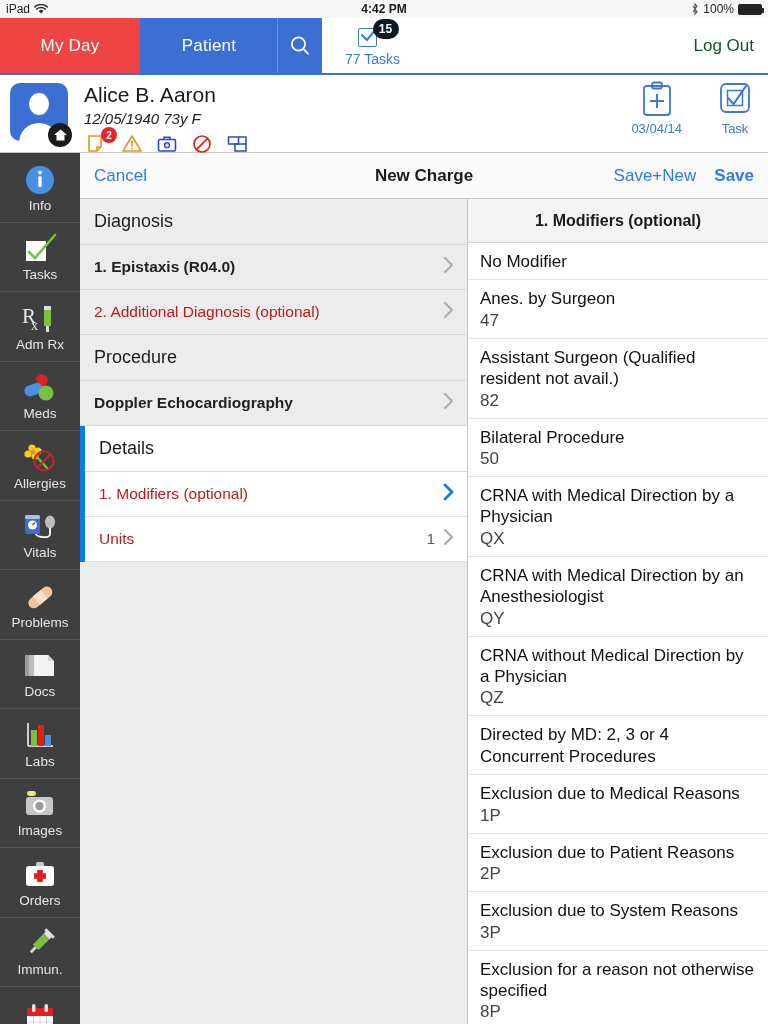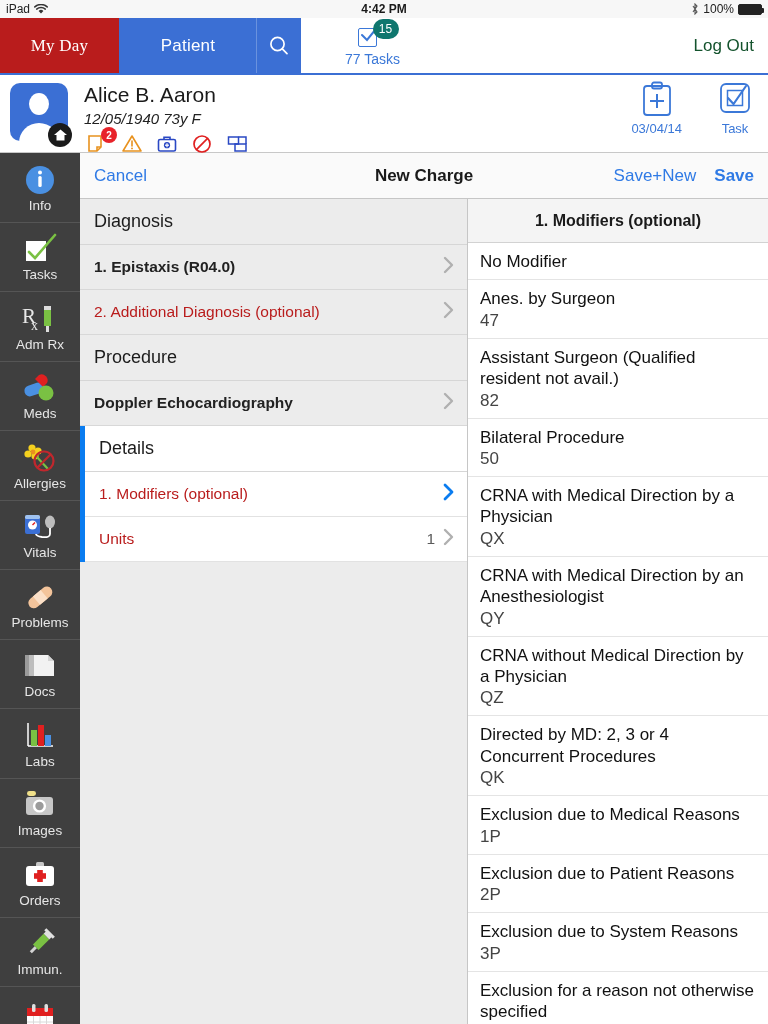--- a/index.html
+++ b/index.html
@@ -39,21 +39,21 @@
   
   .appbar {
     height: 57px; background: #ffffff; position: relative;
     border-bottom: 2px solid #3b6fd4;
     display: flex; align-items: stretch;
   }
   .tab {
     display: flex; align-items: center; justify-content: center;
     color: #ffffff; font-size: 17px; letter-spacing: .2px;
   }
-  .tab-myday { width: 119px; background: #b91c1c; font-family: Liberation Serif, serif; }
+  .tab-myday { width: 140px; background: #ef4444; }
   .tab-patient { width: 137px; background: #3b6fd4; border-left: 1px solid #3b6fd4; }
   .tab-search {
     width: 45px; background: #3b6fd4;
     border-left: 1px solid #6a92de;
     display: flex; align-items: center; justify-content: center;
   }
   .tasks-block {
     position: absolute; left: 345px; top: 0; height: 57px;
     display: flex; flex-direction: column; align-items: center;
     justify-content: center; gap: 1px;
@@ -64,21 +64,21 @@
     width: 19px; height: 19px;
     border: 1.6px solid #3b78d8; border-radius: 2px;
   }
   .chk-mark {
     position: absolute; left: 11px; top: -3px;
     width: 22px; height: 20px;
   }
   .badge-15 {
     position: absolute; left: 23px; top: -7px;
     min-width: 26px; height: 20px; border-radius: 10px;
-    background: #0f766e; color: #fff; font-size: 12px; font-weight: normal;
+    background: #0f172a; color: #fff; font-size: 12px; font-weight: bold;
     display: flex; align-items: center; justify-content: center;
     padding: 0 5px;
   }
   .tasks-label { color: #3b78d8; font-size: 14px; }
   .logout {
     margin-left: auto; align-self: center; padding-right: 14px;
     color: #14532d; font-size: 17px;
   }
 
   
@@ -602,21 +602,20 @@
               <div class="list-item">
                 <div class="li-title">CRNA with Medical Direction by an Anesthesiologist</div>
                 <div class="li-code">QY</div>
               </div>
               <div class="list-item">
                 <div class="li-title">CRNA without Medical Direction by a Physician</div>
                 <div class="li-code">QZ</div>
               </div>
               <div class="list-item">
                 <div class="li-title">Directed by MD: 2, 3 or 4 Concurrent Procedures</div>
-                <div class="li-code">QK</div>
               </div>
               <div class="list-item">
                 <div class="li-title">Exclusion due to Medical Reasons</div>
                 <div class="li-code">1P</div>
               </div>
               <div class="list-item">
                 <div class="li-title">Exclusion due to Patient Reasons</div>
                 <div class="li-code">2P</div>
               </div>
               <div class="list-item">

